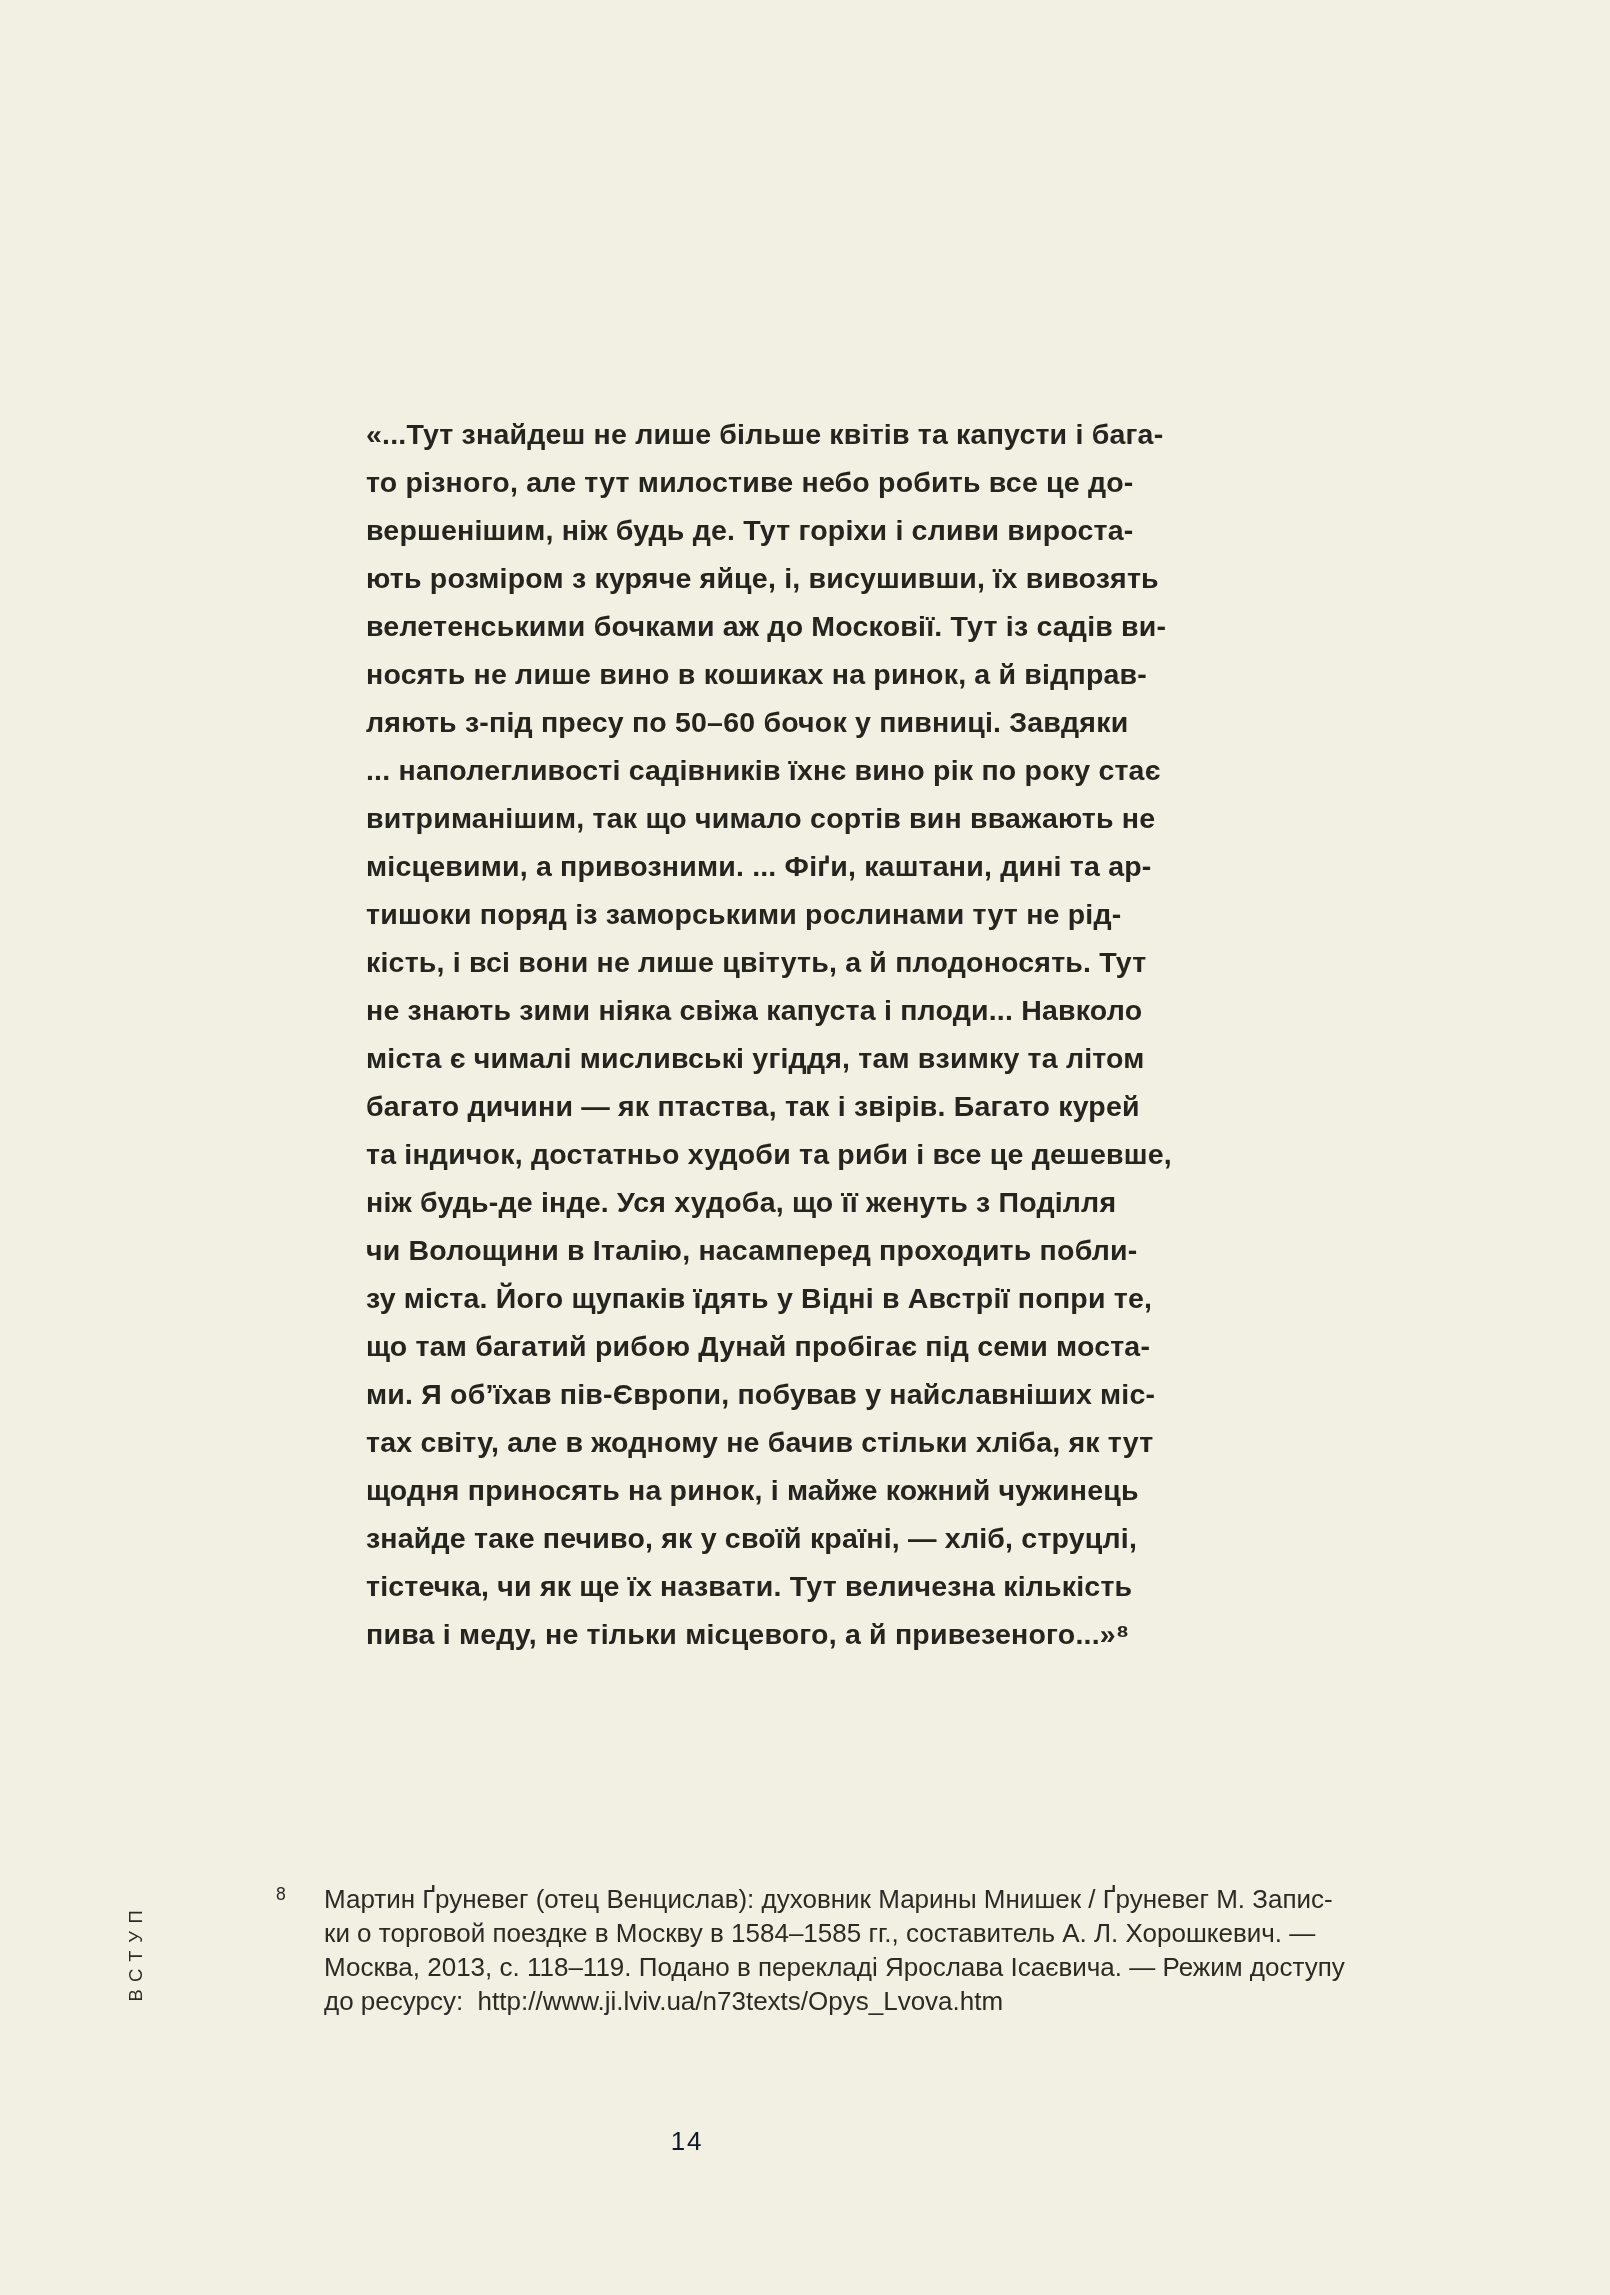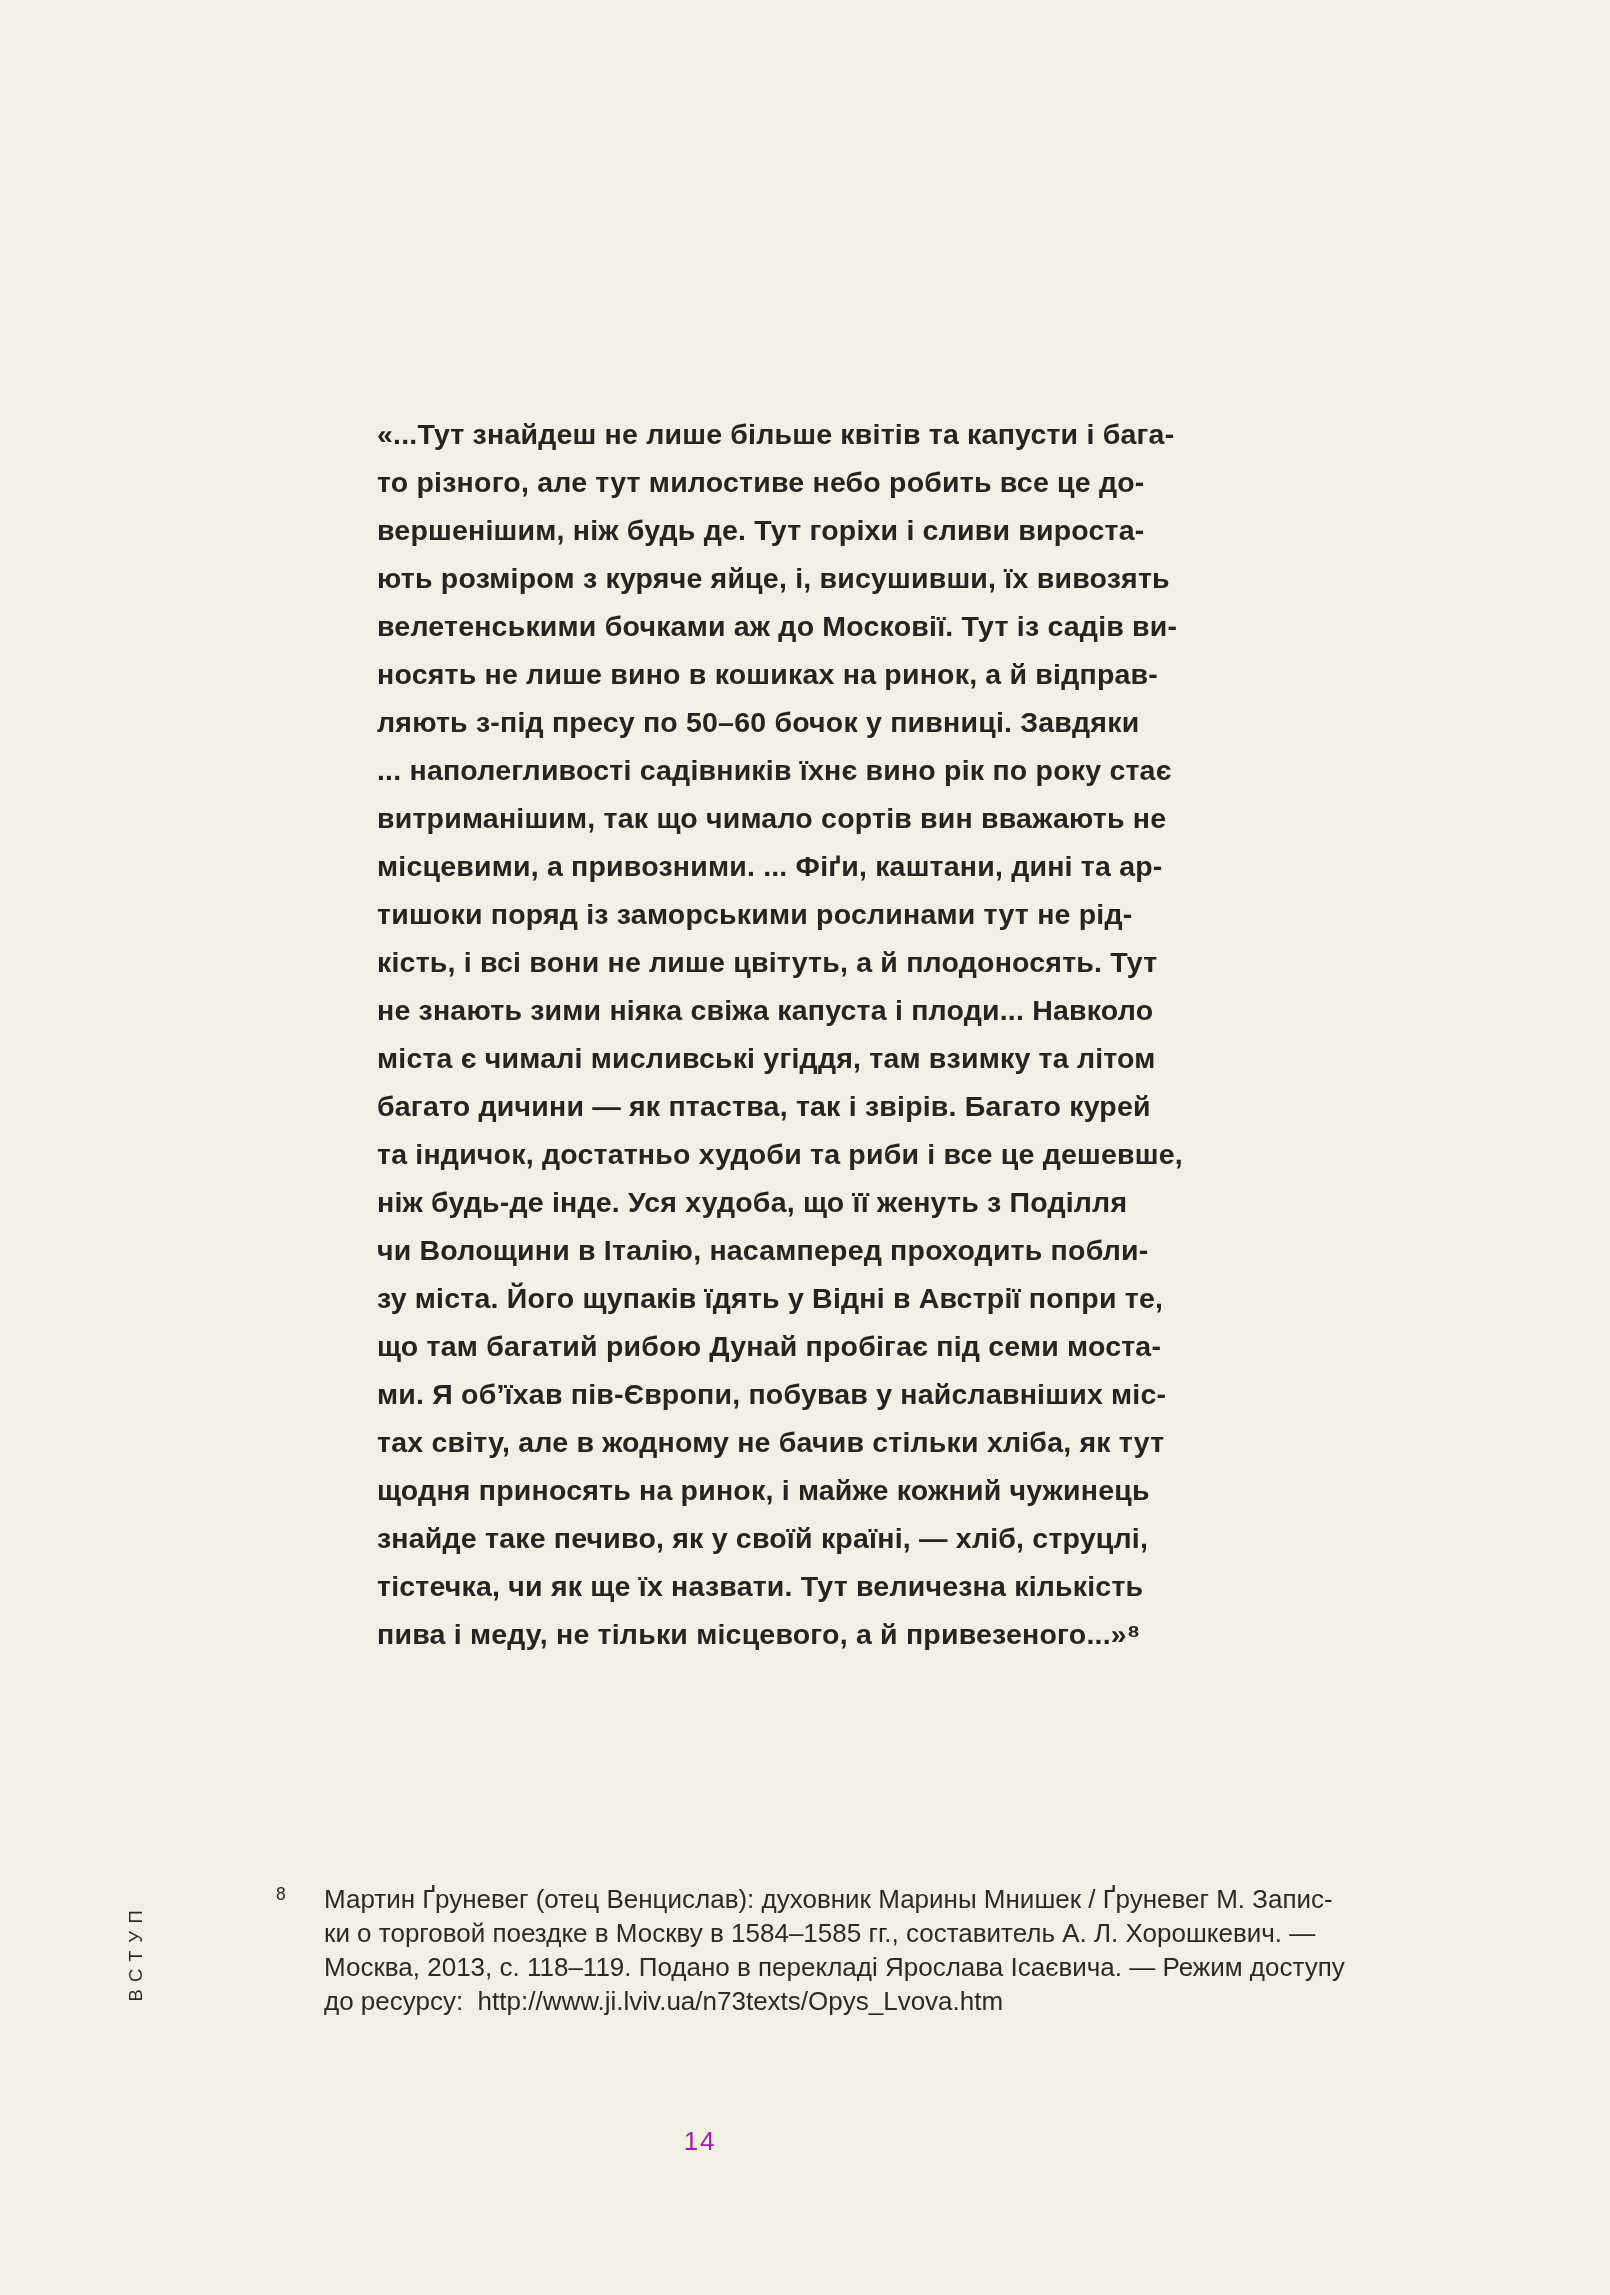--- a/index.html
+++ b/index.html
@@ -30,21 +30,20 @@
   .quote-block {
     position: absolute;
     left: 366px;
     top: 410px;
     font-size: 28.5px;
     font-weight: 700;
     line-height: 48px;
     letter-spacing: 0.2px;
     white-space: pre;
     color: #25241f;
-    margin-left: 11px;
   }
   .footnote {
     position: absolute;
     left: 276px;
     top: 1882px;
     display: flex;
     align-items: flex-start;
   }
   .fn-num {
     font-size: 17.6px;
@@ -65,27 +64,27 @@
     left: 136px;
     top: 1952px;
     transform: translate(-50%, -50%) rotate(-90deg);
     font-size: 18.5px;
     letter-spacing: 7.6px;
     color: #2b2a24;
     white-space: nowrap;
   }
   .page-number {
     position: absolute;
-    left: 13px;
+    left: 0;
     top: 2126px;
     width: 1374px;
     text-align: center;
     font-size: 26px;
     letter-spacing: 1.7px;
-    color: #a21caf;
+    color: #0f172a;
   }
 </style>
 </head>
 <body>
 
 <div class="page">
 
 
   <div class="quote-block">«...Тут знайдеш не лише більше квітів та капусти і бага-
 то різного, але тут милостиве небо робить все це до-

